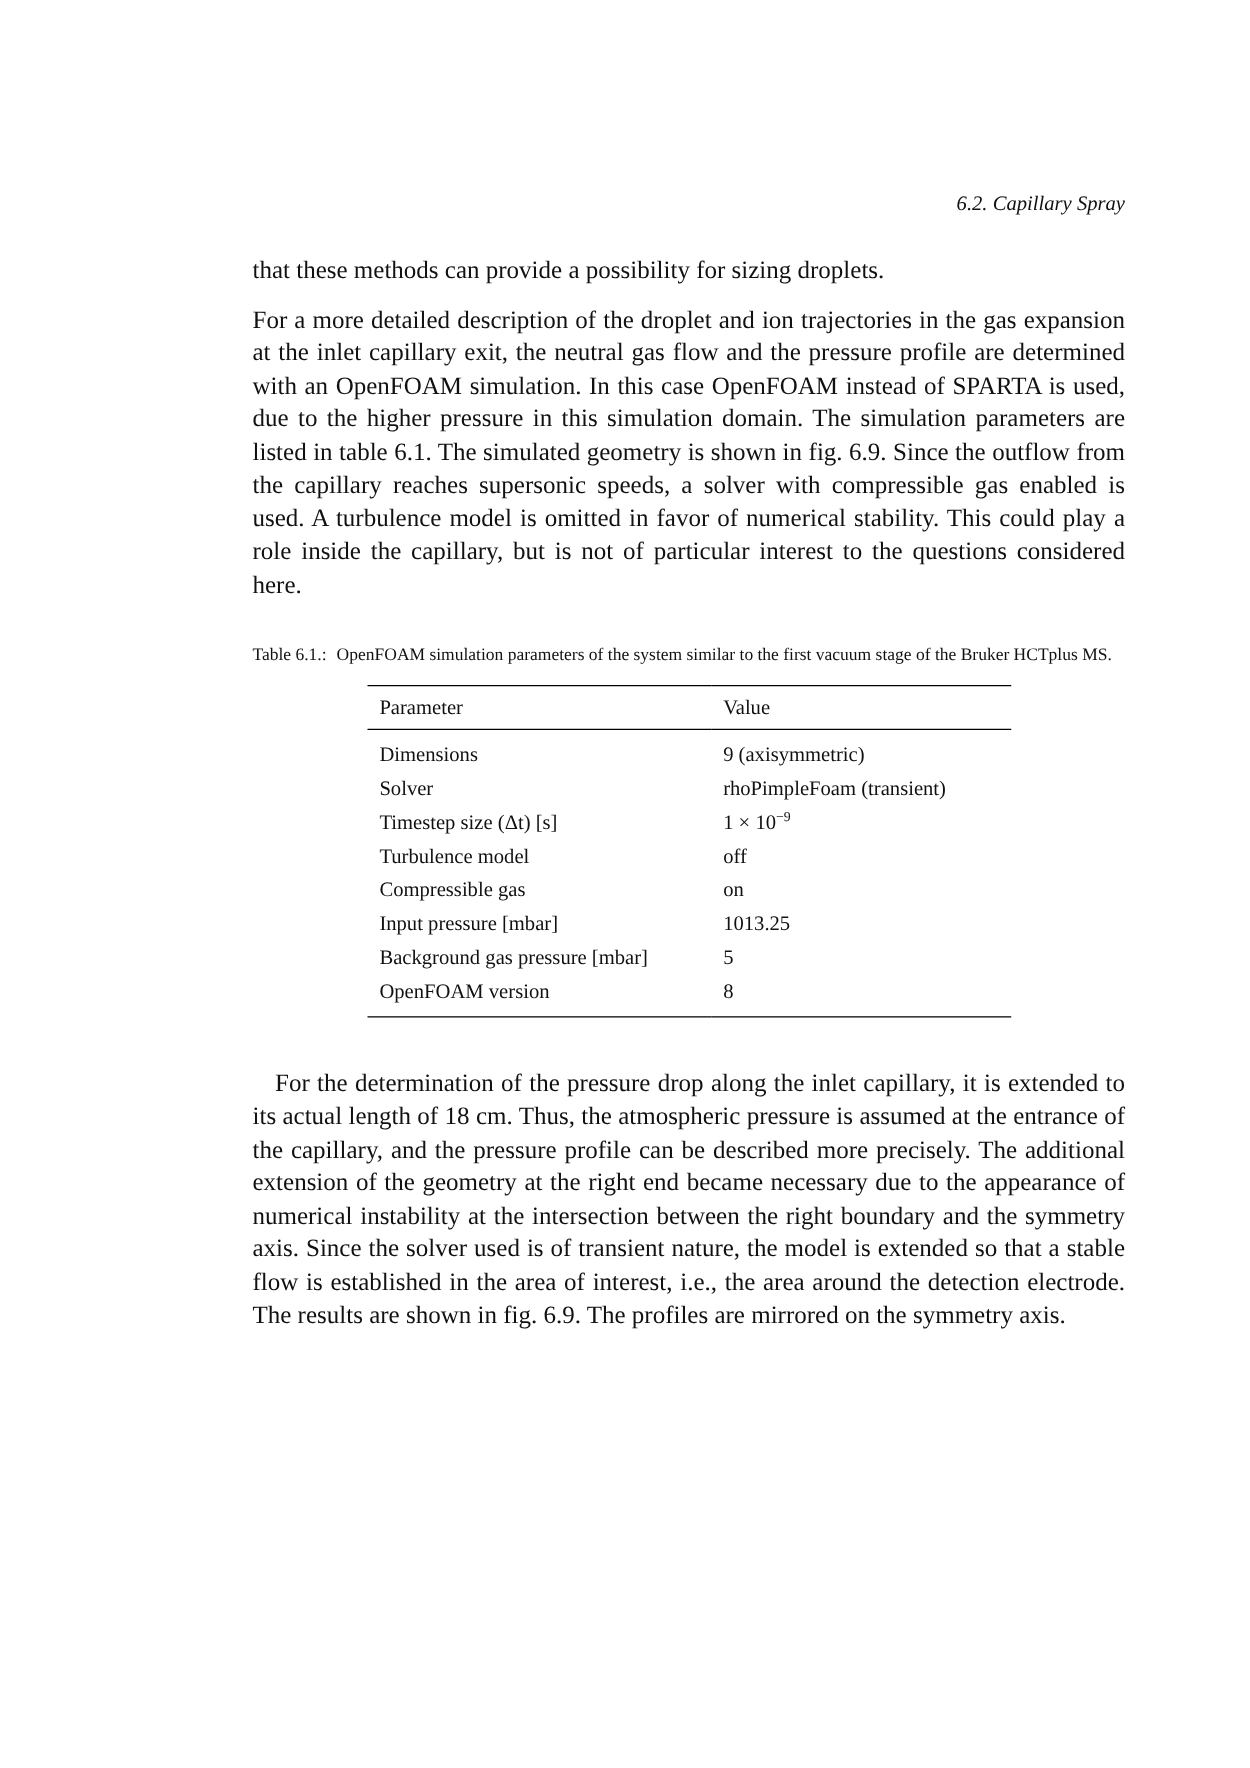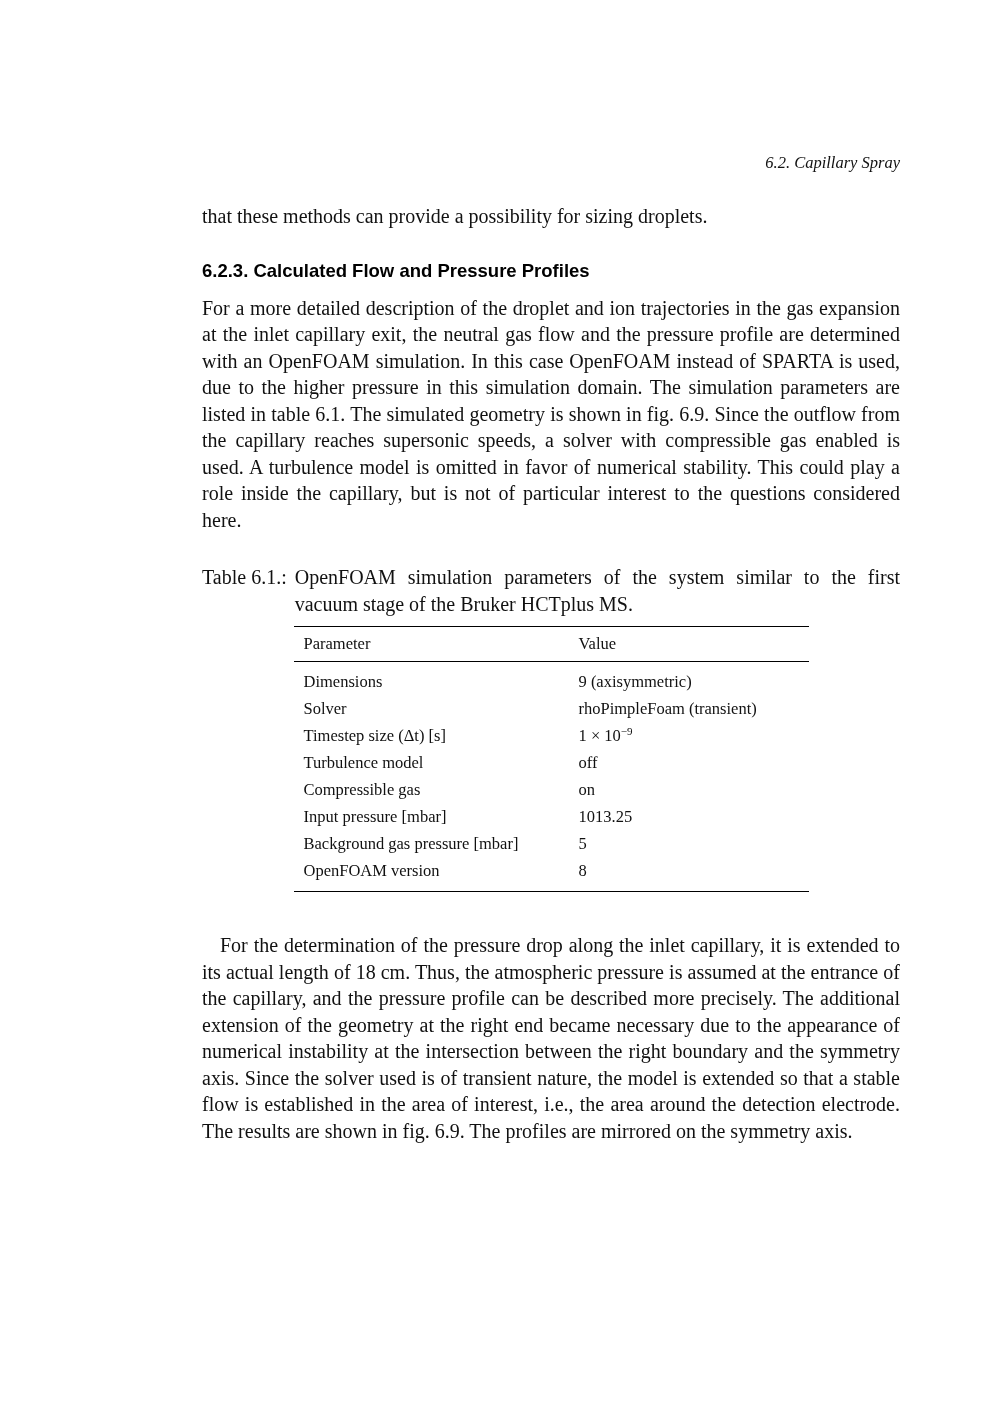--- a/index.html
+++ b/index.html
@@ -25,21 +25,21 @@
   .section-heading {
     margin-top: 30px;
     font-family: "Liberation Sans", "DejaVu Sans", sans-serif;
     font-size: 18.5px; font-weight: 700; color: #000;
   }
 
   .para1 { margin-top: 13px; }
 
   .table-block { margin-top: 31px; }
 
-  .caption { display: flex; gap: 8px; font-size: 20px; line-height: 26.5px; }
+  .caption { display: flex; gap: 8px; font-size: 14px; line-height: 26.5px; }
   .caption-label { white-space: nowrap; }
   .caption-text { text-align: justify; flex: 1; }
 
   table.params-table {
     margin: 9px auto 0 auto;
     width: 515px;
     border-collapse: collapse;
     table-layout: fixed;
     border-top: 1.6px solid #000;
     border-bottom: 1.6px solid #000;
@@ -68,21 +68,20 @@
 <body>
 
 <div class="page">
 
   <div class="running-header">6.2. Capillary Spray</div>
 
   <div class="content">
 
     <p class="body-text intro">that these methods can provide a possibility for sizing droplets.</p>
 
-    <h2 class="section-heading">6.2.3. Calculated Flow and Pressure Profiles</h2>
 
     <p class="body-text para1">For a more detailed description of the droplet and ion trajectories in the gas expansion at the inlet capillary exit, the neutral gas flow and the pressure profile are determined with an OpenFOAM simulation. In this case OpenFOAM instead of SPARTA is used, due to the higher pressure in this simulation domain. The simulation parameters are listed in table 6.1. The simulated geometry is shown in fig. 6.9. Since the outflow from the capillary reaches supersonic speeds, a solver with compressible gas enabled is used. A turbulence model is omitted in favor of numerical stability. This could play a role inside the capillary, but is not of particular interest to the questions considered here.</p>
 
     <div class="table-block">
       <div class="caption">
         <span class="caption-label">Table 6.1.:</span>
         <span class="caption-text">OpenFOAM simulation parameters of the system similar to the first vacuum stage of the Bruker HCTplus MS.</span>
       </div>
 
       <table class="params-table">

